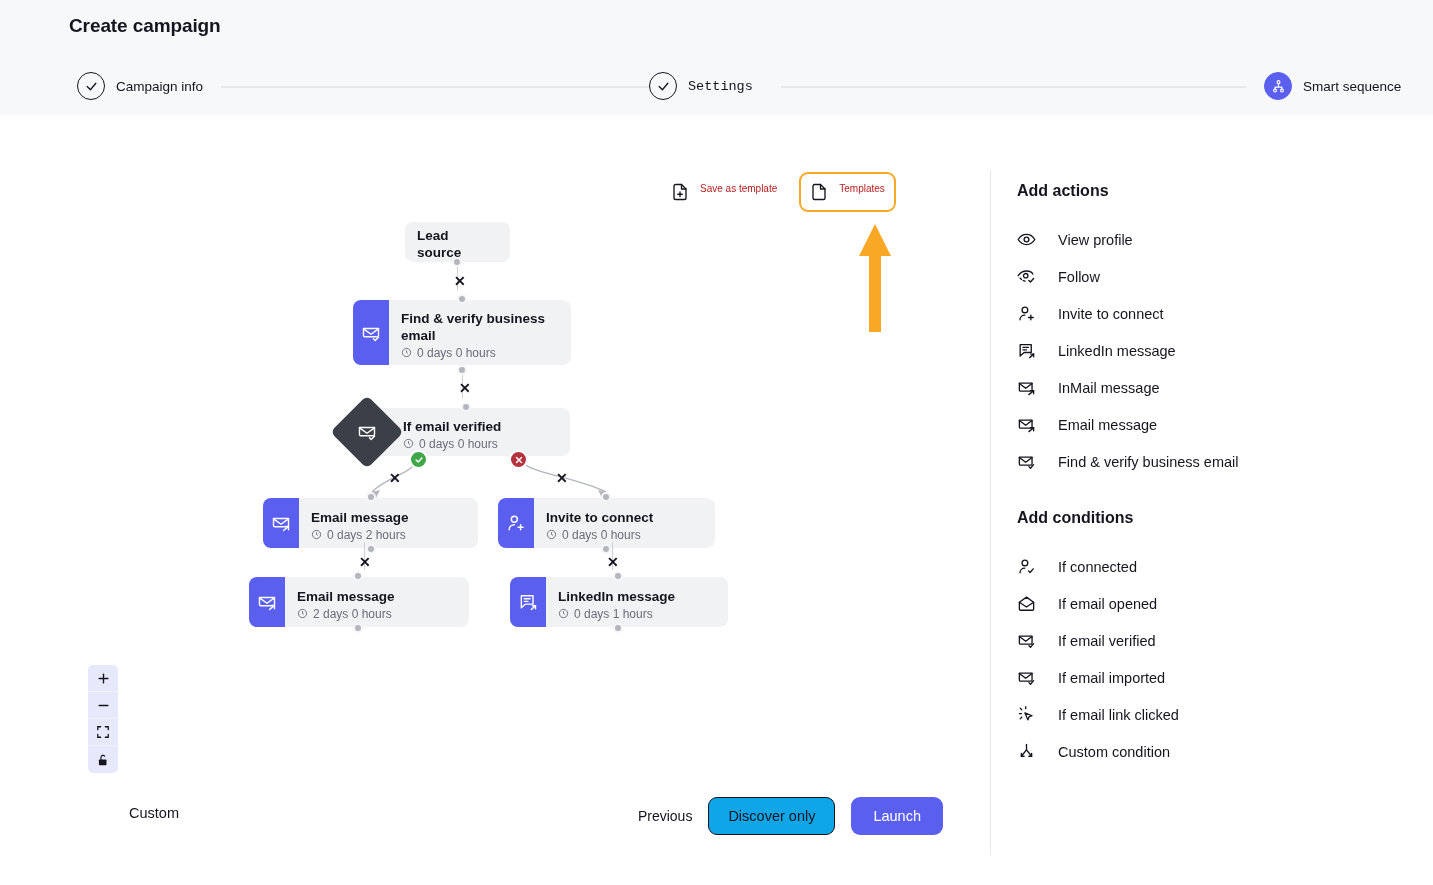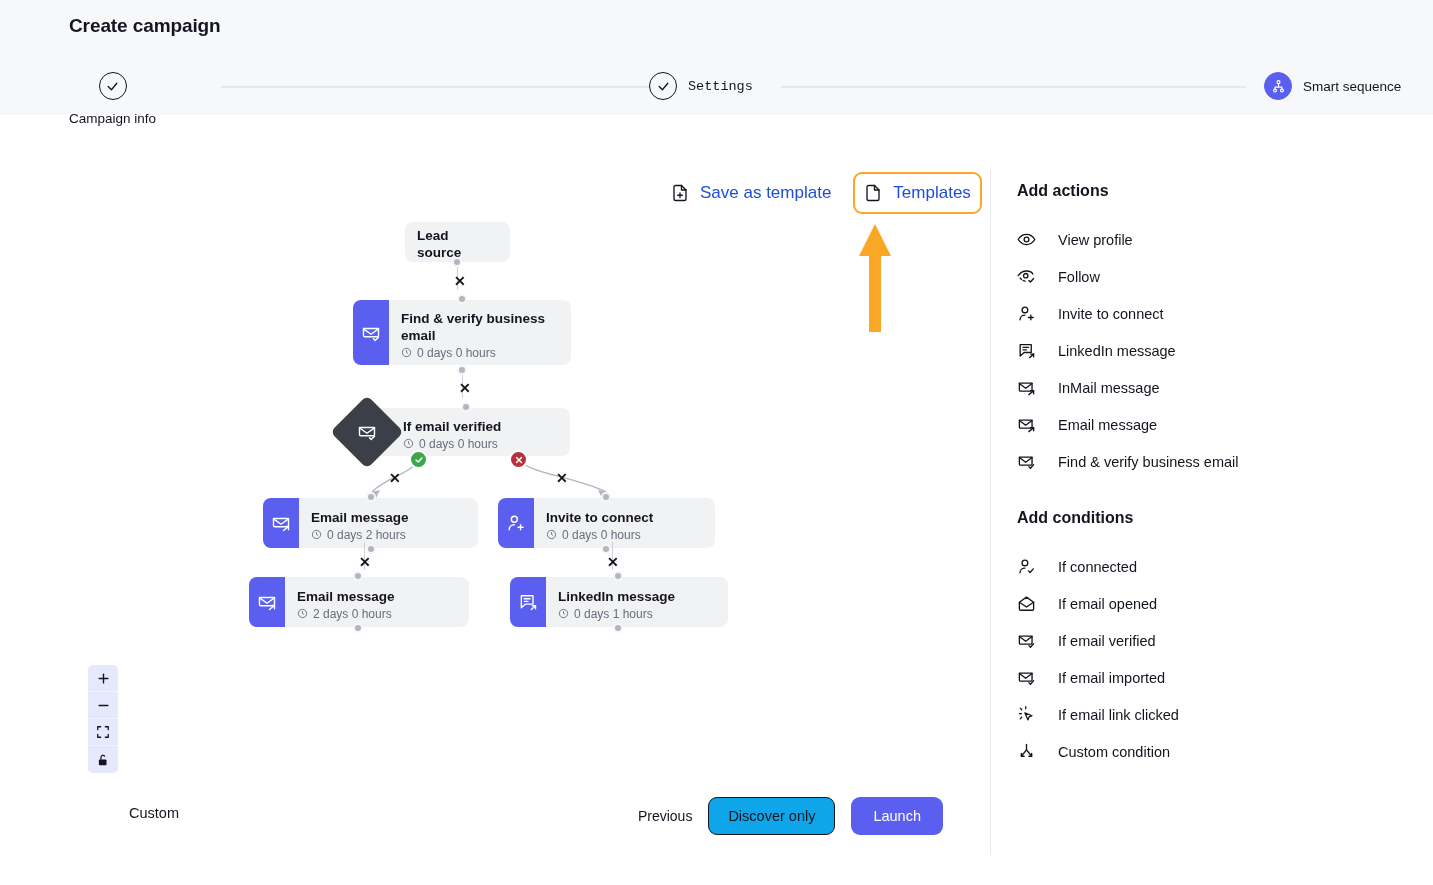--- a/index.html
+++ b/index.html
@@ -26,32 +26,32 @@
   .step-circle {
     width: 28px; height: 28px; border-radius: 50%;
     border: 1.4px solid #15141f; display: flex; align-items: center; justify-content: center;
     background: transparent; flex: none;
   }
   .step-circle.active { background: #5a5ff0; border-color: #5a5ff0; }
   .step-label { font-size: 13.5px; color: #15141f; white-space: nowrap; }
   .step-line {
     position: absolute; height: 1.5px; background: #e7e8ee; top: 14px;
   }
-  #step1 { left: 0; flex-direction: column; }
+  #step1 { left: 8px; }
   #step2 { left: 580px; font-family: Liberation Mono, monospace; }
   #step3 { left: 1195px; }
   #line1 { left: 152px; width: 430px; }
   #line2 { left: 712px; width: 465px; }
 
   
   .toolbar { position: absolute; left: 655px; top: 172px; display: flex; align-items: center; gap: 6px; }
   .tb-btn {
-    display: flex; align-items: center; gap: 11px;
+    display: flex; gap: 11px;
     padding: 9px 14px; border-radius: 9px; cursor: pointer;
-    font-size: 17px; color: #1d4ed8; background: transparent; border: 2.5px solid transparent;
+    font-size: 10px; color: #b91c1c; background: transparent; border: 2.5px solid transparent;
   }
   .tb-btn.highlight { border-color: #f9a825; background: #ffffff; padding: 9px 9px; }
   .tb-icon { width: 18px; height: 18px; flex: none; display: block; }
 
   
   .hl-arrow { position: absolute; left: 855px; top: 222px; width: 40px; height: 110px; }
 
   
   .canvas { position: absolute; left: 0; top: 130px; width: 985px; height: 660px; }
   .flow-node {

